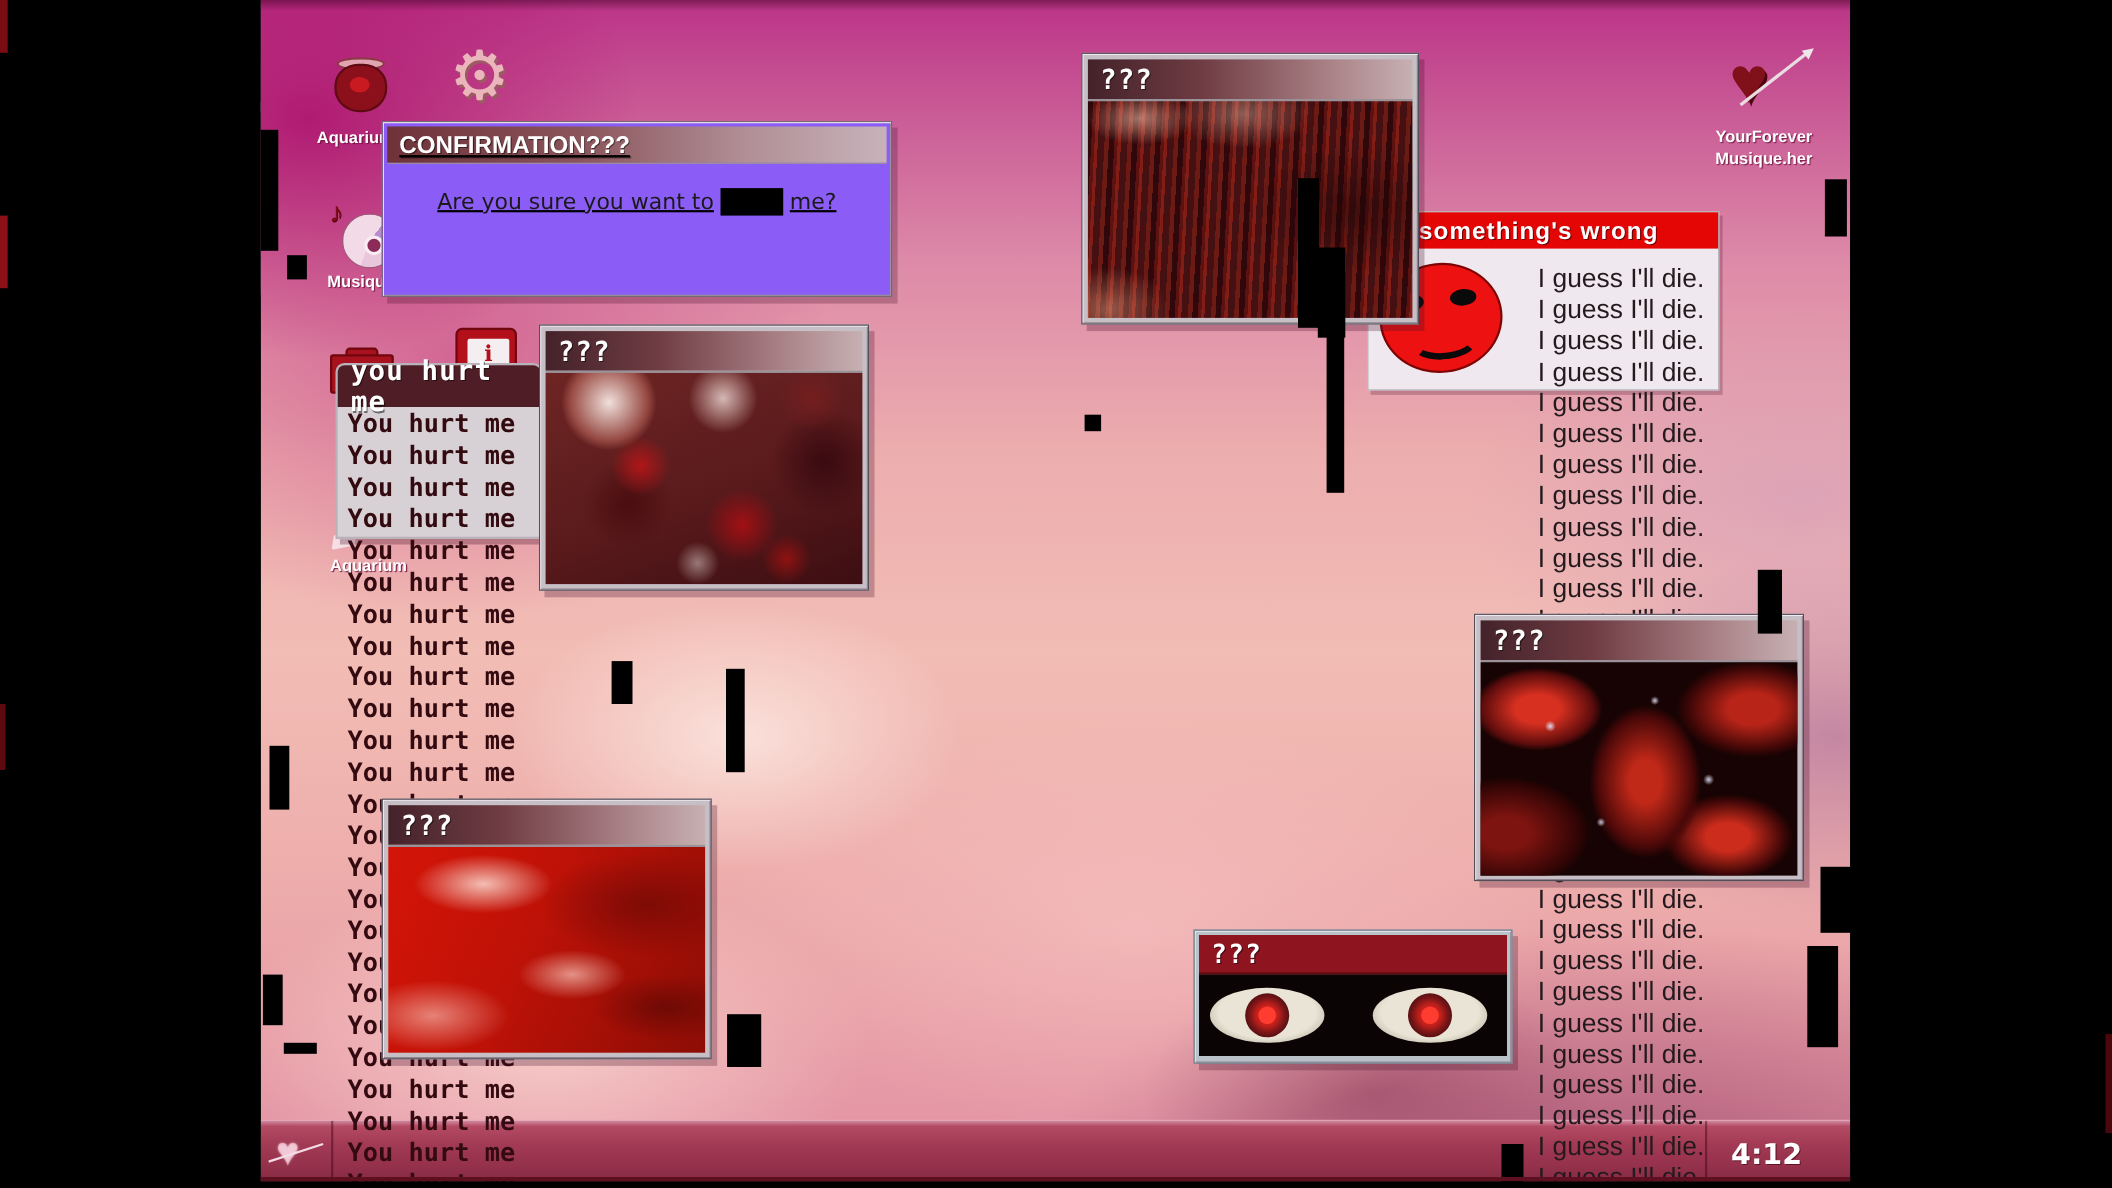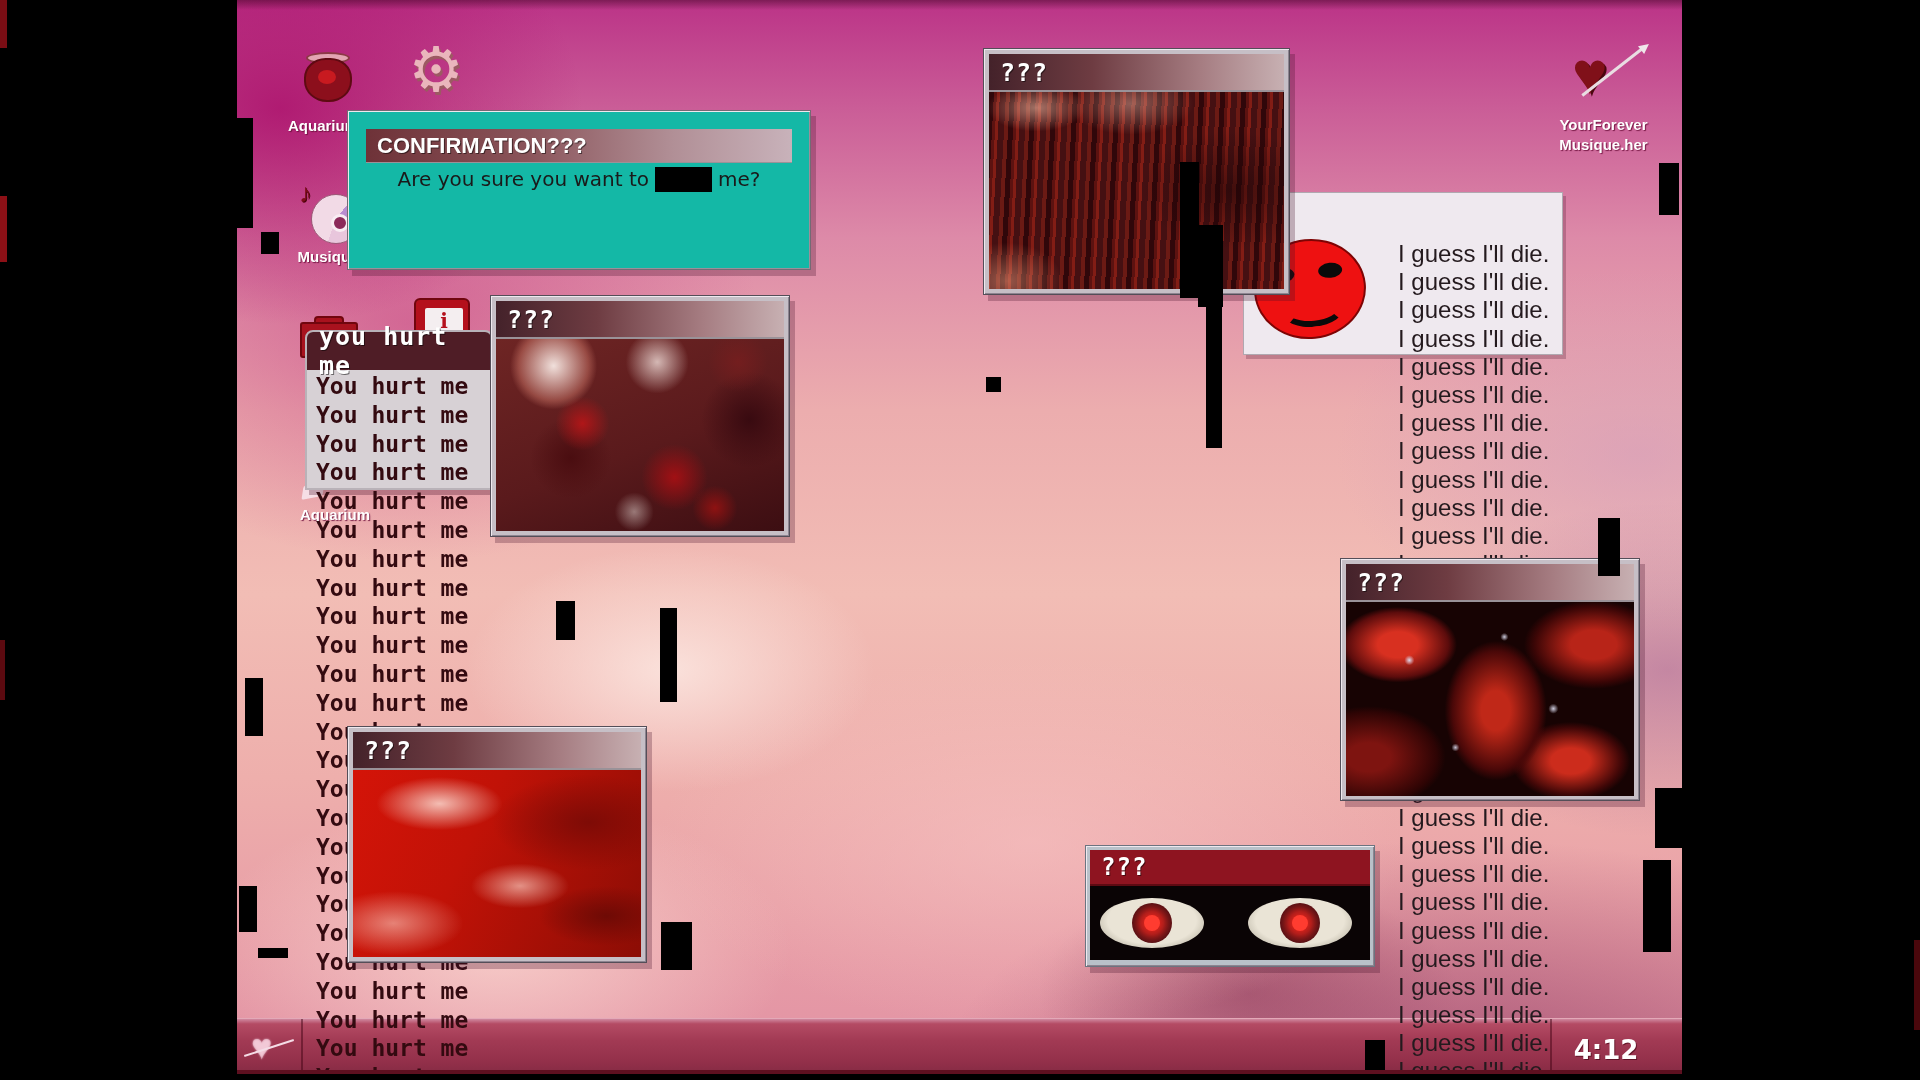--- a/index.html
+++ b/index.html
@@ -174,25 +174,25 @@
   
   .rep-col { position:absolute; z-index:4; white-space:nowrap; }
   #col-hurt { left:316px; top:372px; font:bold 23px "DejaVu Sans Mono",monospace;
     color:#330a10; }
   #col-hurt .rep-row { line-height:28.8px; height:28.8px; }
   #col-die { left:1398px; top:240px; font:24px "Liberation Sans",sans-serif; color:#241a1e; }
   #col-die .rep-row { line-height:28.2px; height:28.2px; }
 
   
   #dlg-confirm { left:347px; top:110px; width:464px; height:160px; z-index:6;
-    background:#14b8a6; border:1px solid #746a74; padding:18px;
-    box-shadow:inset 1px 1px 0 #efe8ee, inset -1px -1px 0 #9a909a, 5px 6px 0 rgba(70,15,40,.28); }
+    background:#8b5cf6; border:1px solid #746a74; padding:4px;
+    box-shadow:inset 1px 1px 0 #efe8ee, inset -1px -1px 0 #9a909a, 5px 6px 0 rgba(70,15,40,.28);text-decoration:underline; }
   #dlg-confirm .tbar { height:34px; font:bold 22px "Liberation Sans",sans-serif; letter-spacing:0;
     background:linear-gradient(90deg,#6e3238 0%,#8a545a 38%,#b18f96 72%,#c8b2ba 100%); border-bottom:1px solid #9a9298; }
-  .dlg-msg { margin-top:4px; text-align:center; font:20px "DejaVu Sans",sans-serif; color:#1a1a1a; }
+  .dlg-msg { margin-top:22px; text-align:center; font:20px "DejaVu Sans",sans-serif; color:#1a1a1a; }
   .black-box { display:inline-block; width:57px; height:25px; background:#000; vertical-align:-6px; margin:0 6px; }
   .dlg-buttons { margin-top:18px; display:flex; justify-content:center; gap:26px; }
   .dlg-btn { width:120px; height:29px; background:#cdc3cb; color:#968c94; text-align:center;
     font:bold 20px "Liberation Sans",sans-serif; line-height:27px; border:1px solid #6e646e;
     box-shadow:inset 1px 1px 0 #eee6ec, inset -1px -1px 0 #8f858d; cursor:default; }
 
   
   #win-alice { left:643px; top:404px; width:606px; height:268px; z-index:7;
     border-radius:16px; background:#a06d93; border:2px solid #70435f; overflow:hidden;
     box-shadow:inset 0 2px 0 rgba(255,255,255,.25), inset -3px -4px 8px rgba(60,20,45,.35),
@@ -258,20 +258,21 @@
 
   <div class="deskicon" id="friend-icon">
     <div class="pix-heart">♥</div>
     <div class="arrow-line"></div>
     <div class="arrow-head"></div>
   </div>
   <div class="icon-label" style="left:1556px; top:116px; width:95px;">YourForever</div>
   <div class="icon-label" style="left:1556px; top:136px; width:95px;">Musique.her</div>
 
   <div class="win" id="win-wrong">
+    <div class="tbar">something's wrong</div>
     <div class="sadface">
       <div class="feye l"></div>
       <div class="feye r"></div>
       <div class="frown"></div>
     </div>
   </div>
 
   <div class="win" id="win-hurt">
     <div class="tbar">you hurt me</div>
   </div>

